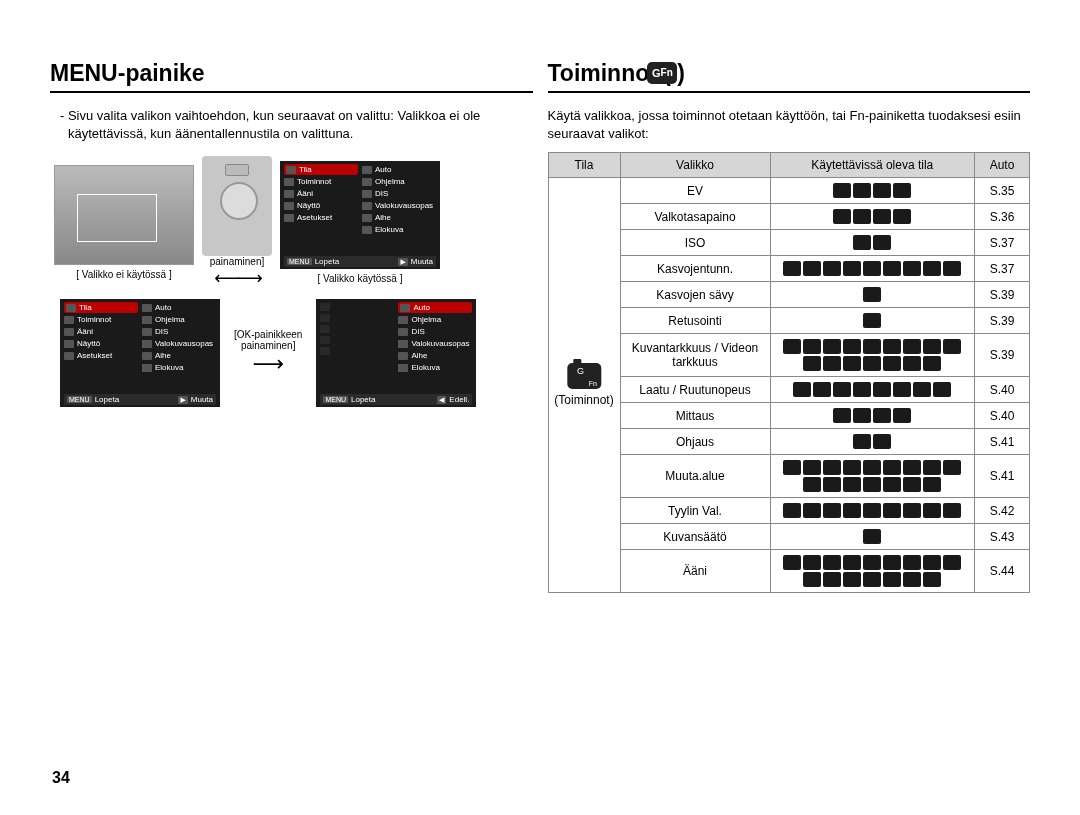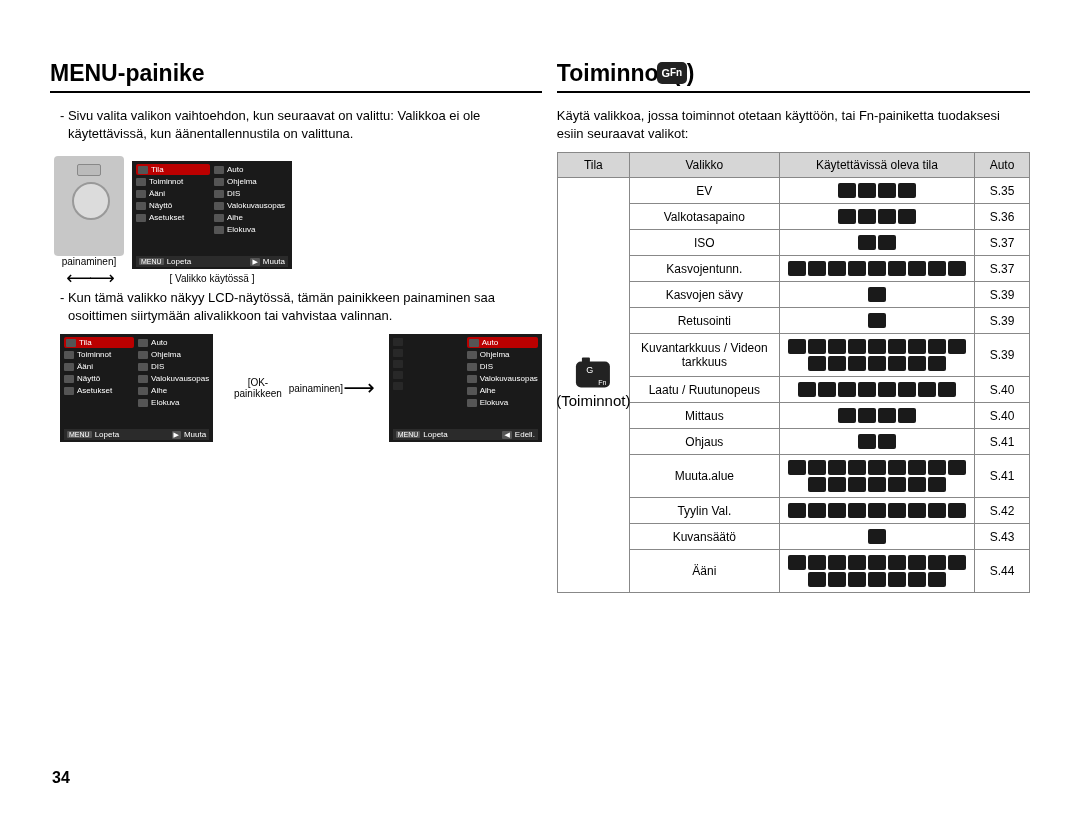--- a/index.html
+++ b/index.html
@@ -110,21 +110,21 @@
   .menu-left, .menu-right { flex:1; display:flex; flex-direction:column; gap:1px; }
   .menu-item { display:flex; align-items:center; gap:3px; padding:1px 0;}
   .menu-item.hl { background:#b00; border-radius:2px; padding:1px 2px;}
   .mi-icon { width:10px; height:8px; background:#555; border-radius:1px; display:inline-block;}
   .menu-foot { display:flex; justify-content:space-between; background:#2b2b2b; padding:1px 3px; margin-top:2px;}
   .menu-foot span { display:flex; align-items:center; gap:3px;}
   .foot-btn{ background:#555; border-radius:1px; padding:0 2px; font-size:7px;}
   .caption { font-size:10px; text-align:center; margin-top:4px;}
   .ok-figs { display:flex; align-items:center; gap:14px; margin-top:10px; padding-left:10px;}
   .single-arrow{ font-size:22px; }
-  .arrow-col{ display:flex; flex-direction:row; align-items:center; font-size:10px; text-align:center;}
+  .arrow-col{ display:flex; flex-direction:column; align-items:center; font-size:10px; text-align:center;}
   .page-num { position:absolute; bottom:28px; left:52px; font-size:16px; font-weight:bold;}
   
   table.fn {
     border-collapse: collapse;
     width: 100%;
     font-size: 12px;
     margin-top: 10px;
   }
   table.fn th, table.fn td {
     border: 1px solid #888;
@@ -144,40 +144,44 @@
   }
   .mode-icon::before{
     content:"G"; color:#fff; font-size:9px; position:absolute; left:10px; top:3px;
   }
   .mode-icon::after{
     content:"Fn"; color:#fff; font-size:7px; position:absolute; right:4px; bottom:2px;
   }
   .mode-icon .bump{
     position:absolute; top:-4px; left:6px; width:8px; height:5px; background:#222; border-radius:1px;
   }
-  .mode-label{ font-size:15px; }
+  .mode-label{ font-size:12px; }
   .avail { display:flex; flex-wrap:wrap; gap:2px; justify-content:center; }
   .chip {
     width:18px; height:15px; background:#1a1a1a; border-radius:2px;
     display:inline-block;
   }
   col.menu-col{ width:150px;}
   col.page-col{ width:55px;}
   col.avail-col{ width:auto;}
 </style>
 </head>
 <body>
 
 <div class="page">
 
   <div class="col">
     <h2>MENU-painike</h2>
     <p class="body-text">- Sivu valita valikon vaihtoehdon, kun seuraavat on valittu: Valikkoa ei ole käytettävissä, kun äänentallennustila on valittuna.</p>
 
     <div class="figures-row">
+      <div>
+        <div class="photo-thumb"></div>
+        <div class="caption">[ Valikko ei käytössä ]</div>
+      </div>
 
       <div class="arrow-row">
         <div class="cam-back">
             <div class="menu-btn"></div>
           </div>
         <span>painaminen]</span>
         <span class="dbl-arrow">⟵⟶</span>
       </div>
 
       <div>
@@ -240,21 +244,20 @@
             <span>
                 <span class="foot-btn">▶</span>
                 <span>Muuta</span>
               </span>
           </div>
         </div>
         <div class="caption">[ Valikko käytössä ]</div>
       </div>
     </div>
 
-    <p class="body-text">- Kun tämä valikko näkyy LCD-näytössä, tämän painikkeen painaminen saa osoittimen siirtymään alivalikkoon tai vahvistaa valinnan.</p>
 
     <div class="ok-figs">
       <div class="menu-screen">
         <div class="menu-cols">
           <div class="menu-left">
             <div class="menu-item hl">
                 <span class="mi-icon"></span>
                 <span>Tila</span>
               </div>
             <div class="menu-item">

